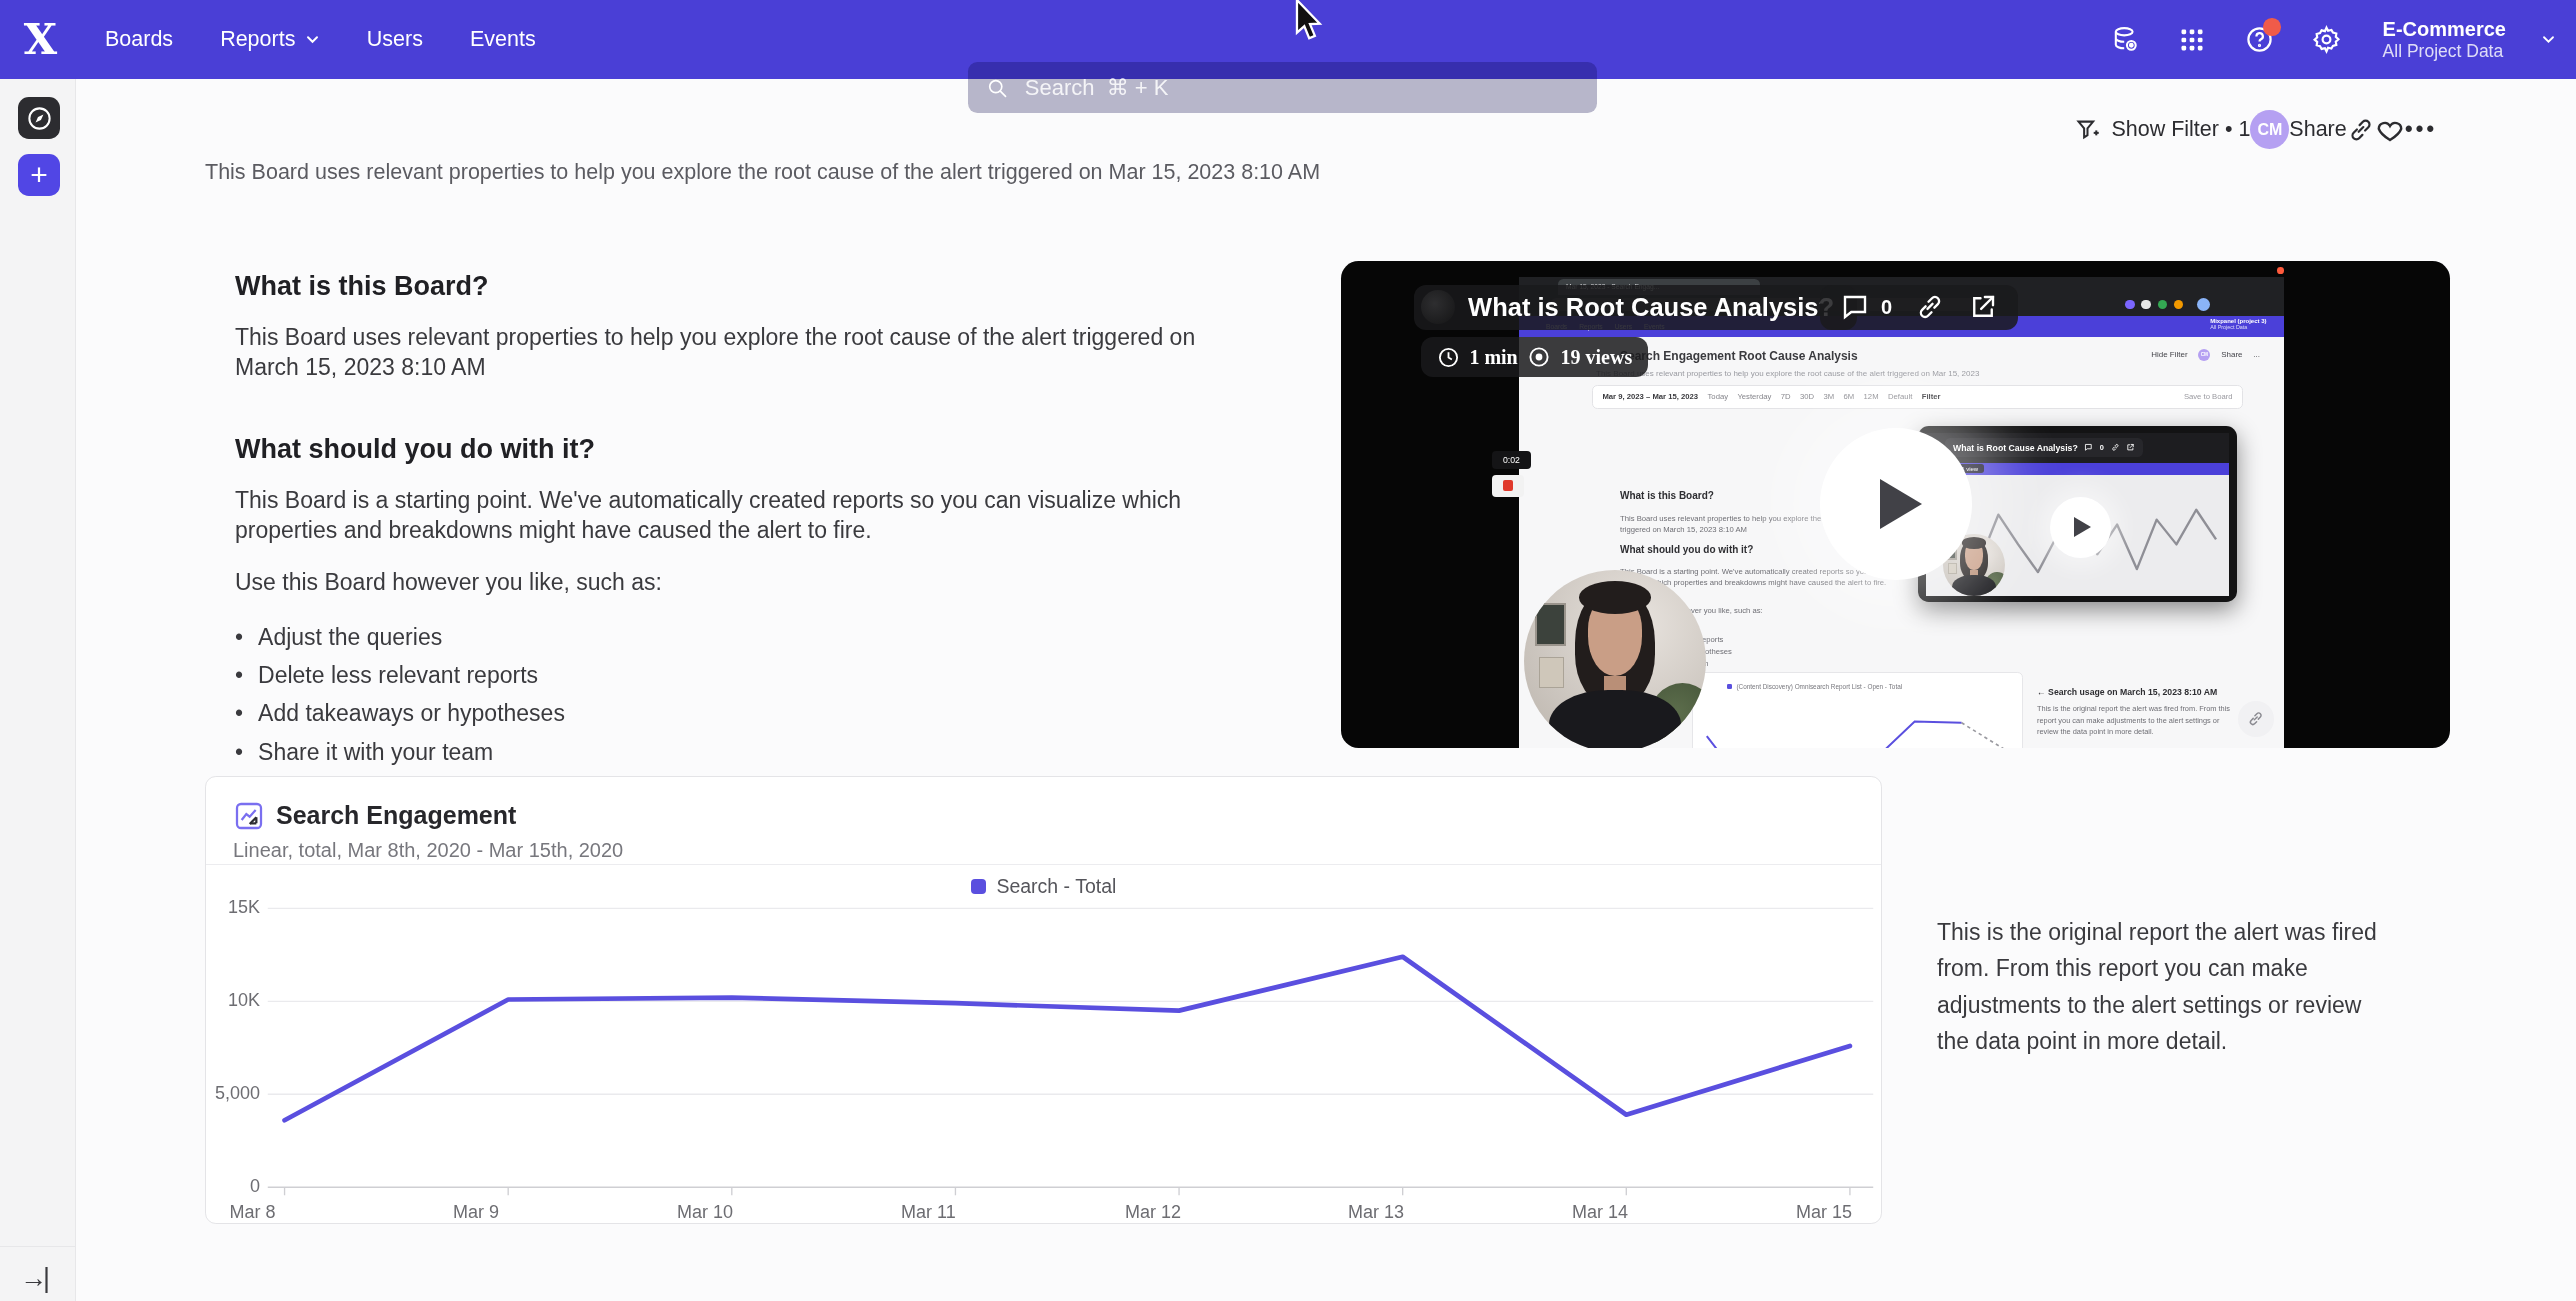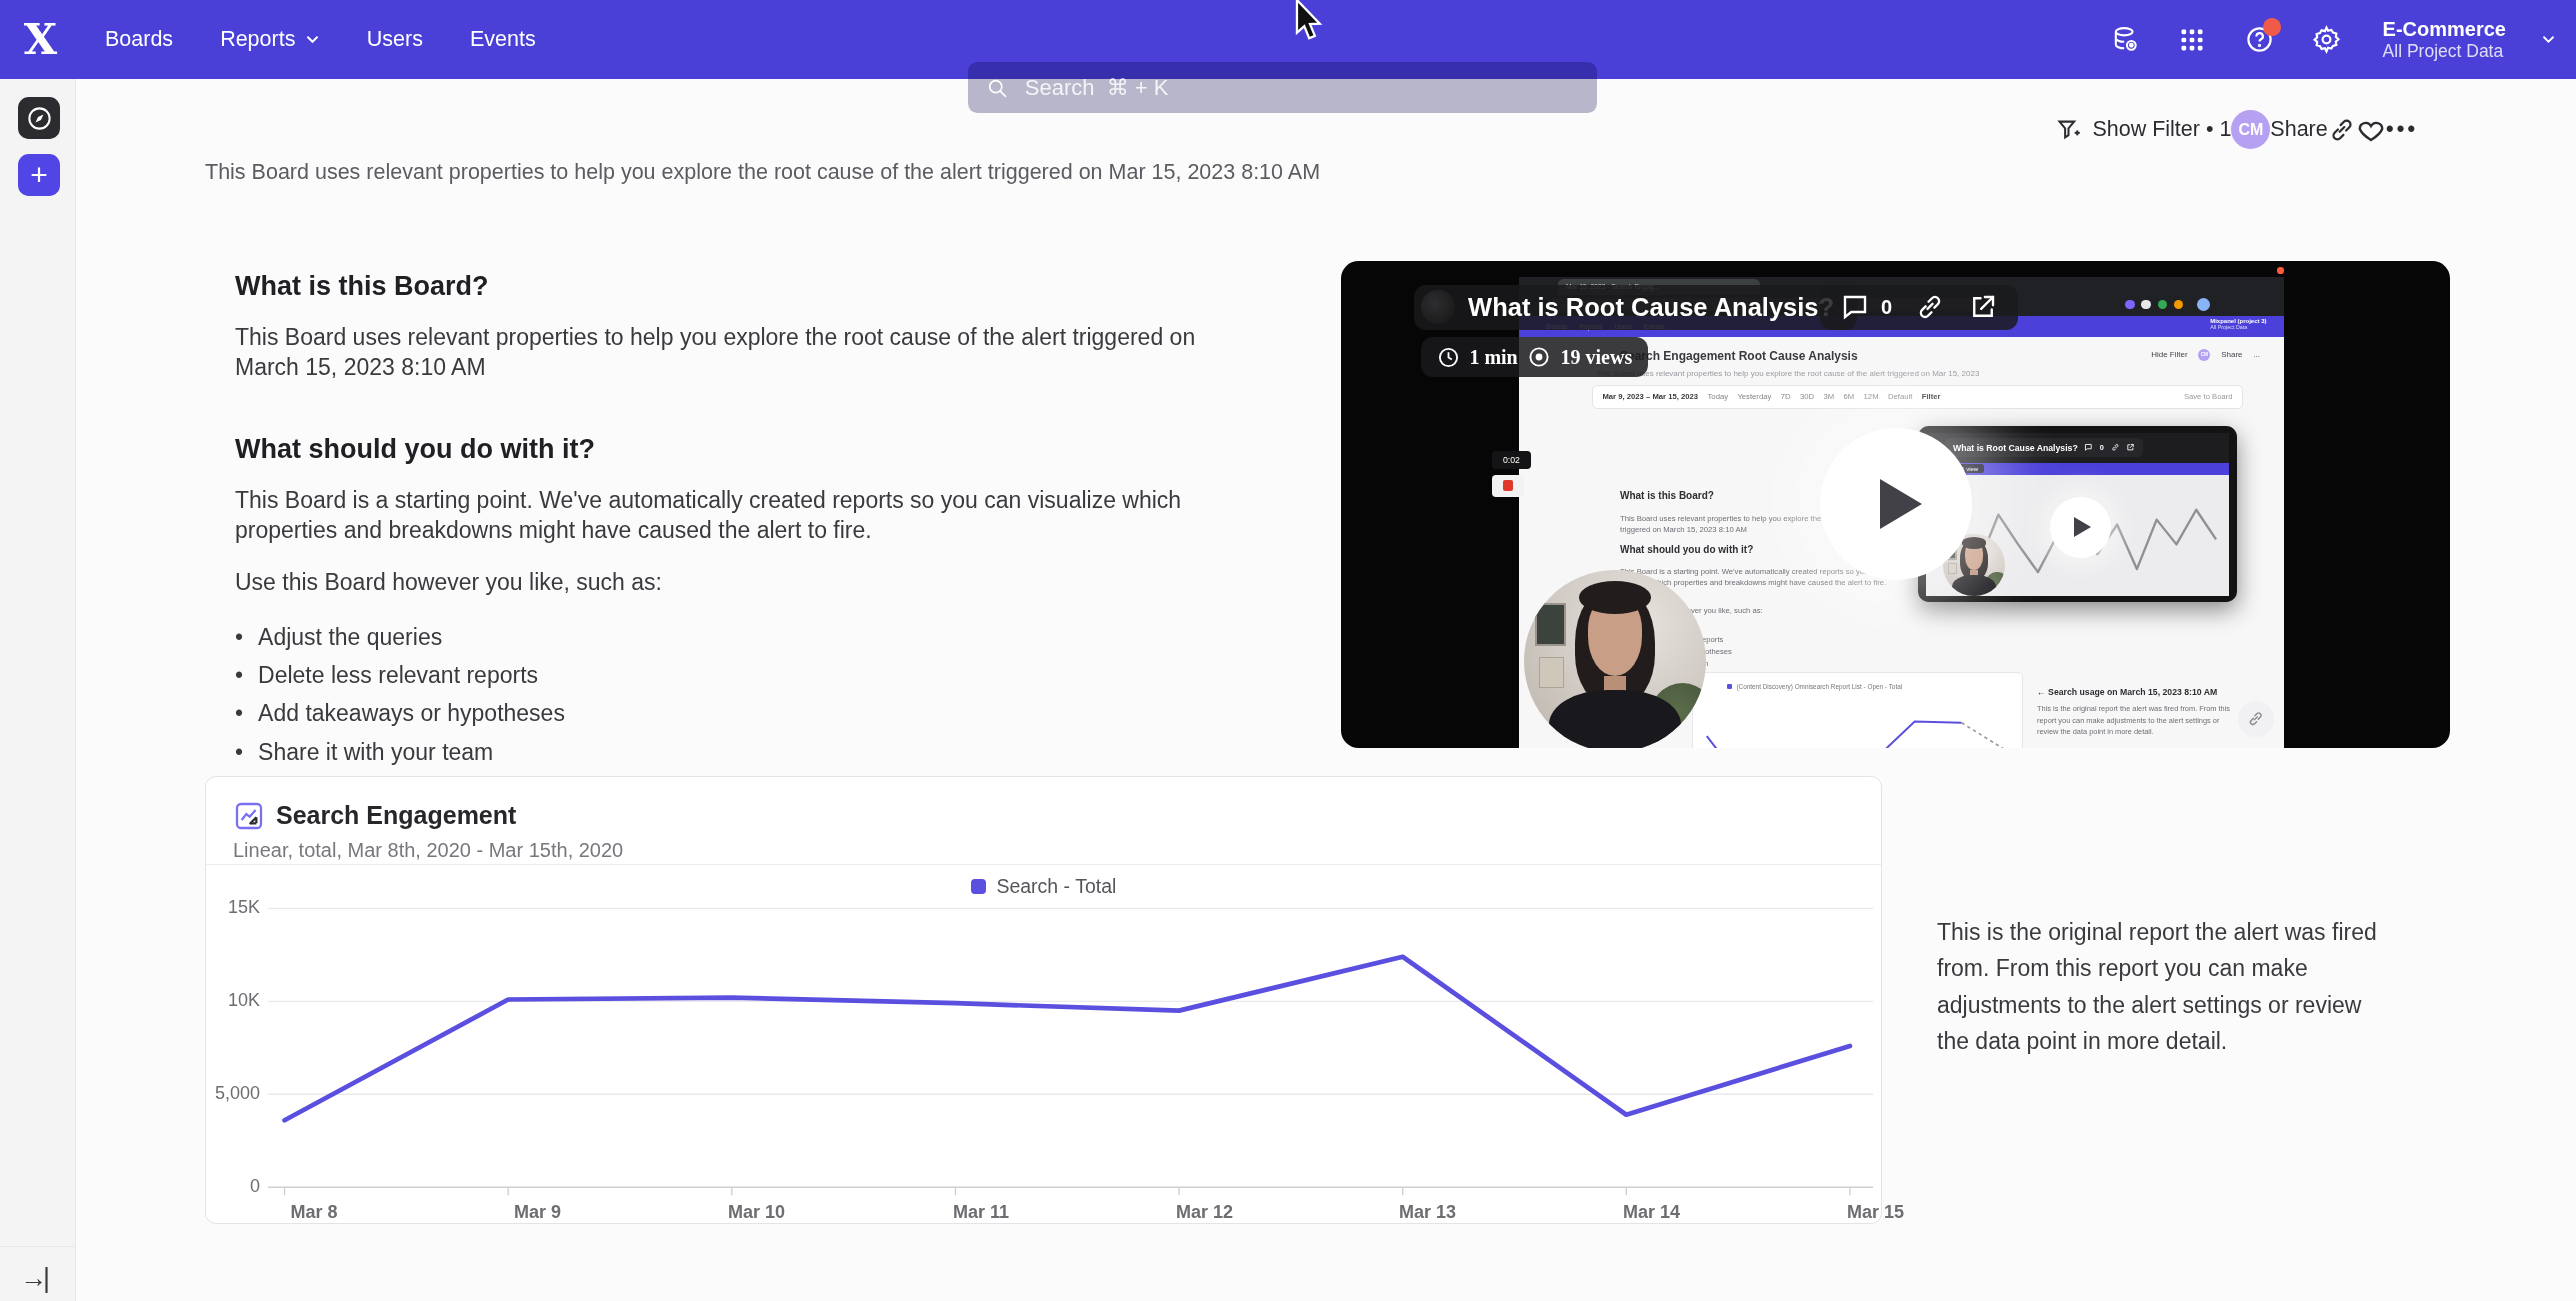--- a/index.html
+++ b/index.html
@@ -27,21 +27,21 @@
   .rail{left:0;top:79px;width:76px;height:1222px;background:#f4f4f5;border-right:1.3px solid #e7e7e9;box-sizing:border-box;z-index:40;}
   .railbtn{position:absolute;left:18px;width:42px;height:42px;border-radius:10.8px;display:flex;align-items:center;justify-content:center;cursor:pointer;}
   .railbtn.compass{top:18px;background:#2c2c30;}
   .railbtn.addbtn{top:75px;background:#5146e5;color:#fff;font-size:30px;font-weight:400;}
   .rail-div{position:absolute;left:0;top:1167px;width:75px;height:1.3px;background:#e7e7e9;}
   .collapse{position:absolute;left:20px;top:1184px;font-size:27px;color:#3a3a3e;letter-spacing:-4px;cursor:pointer;}
 
   
   .pg-title{left:205px;top:108px;font-size:36px;font-weight:700;color:#202024;}
   .pg-sub{left:205px;top:160px;font-size:21.5px;color:#5b5b61;}
-  .hdr-actions{right:158px;top:110px;display:flex;align-items:center;}
+  .hdr-actions{right:139px;top:110px;display:flex;align-items:center;}
   .hact{display:flex;align-items:center;gap:10.8px;font-size:21.5px;font-weight:500;color:#2c2c30;cursor:pointer;}
   .avatar{width:39px;height:39px;border-radius:50%;background:#b5a0f2;color:#fff;font-size:16px;font-weight:700;display:flex;align-items:center;justify-content:center;}
   .dots{font-size:23px;letter-spacing:2.7px;color:#2c2c30;cursor:pointer;}
 
   
   .sec-h{font-size:27px;font-weight:700;color:#202024;}
   .sec-p{font-size:23px;color:#3a3a3e;line-height:1.32;width:995px;}
   .bullets{font-size:23px;color:#3a3a3e;line-height:1.32;}
   .bullets .bi{display:flex;gap:15px;margin-bottom:8px;}
 
@@ -116,21 +116,21 @@
   
   .ccard{left:205px;top:776px;width:1677px;height:448px;background:#fff;border:1.3px solid #e4e4e7;border-radius:10.8px;box-sizing:border-box;z-index:5;}
   .ccard .chead{position:absolute;left:0;top:0;width:100%;height:87px;}
   .ctitle{position:absolute;left:70px;top:24px;font-size:25px;font-weight:600;color:#27272b;}
   .csub{position:absolute;left:27px;top:62px;font-size:20px;color:#77777d;}
   .cdiv{position:absolute;left:0;top:87px;width:100%;height:1.3px;background:#ececef;}
   .clegend{position:absolute;left:0;top:98px;width:100%;display:flex;justify-content:center;align-items:center;gap:10.8px;font-size:19.5px;color:#55555b;}
   .clegend i{width:15px;height:15px;border-radius:4px;background:#5a4fdf;display:block;}
   .chart-svg{position:absolute;left:61px;top:118px;}
   .ylab{position:absolute;width:54px;text-align:right;font-size:18px;color:#6d6d72;}
-  .xlab{position:absolute;width:108px;text-align:right;font-size:18px;color:#6d6d72;font-weight:bold;}
+  .xlab{position:absolute;width:108px;text-align:left;font-size:18px;color:#6d6d72;}
 
   
   .aside-h{left:1937px;top:826px;width:430px;font-size:27px;font-weight:700;color:#202024;line-height:1.35;}
   .aside-b{left:1937px;top:914px;width:444px;font-size:23px;color:#3a3a3e;line-height:1.58;}
 
   .cursor{left:1293px;top:0;z-index:99;}
 </style>
 </head>
 <body>
 

